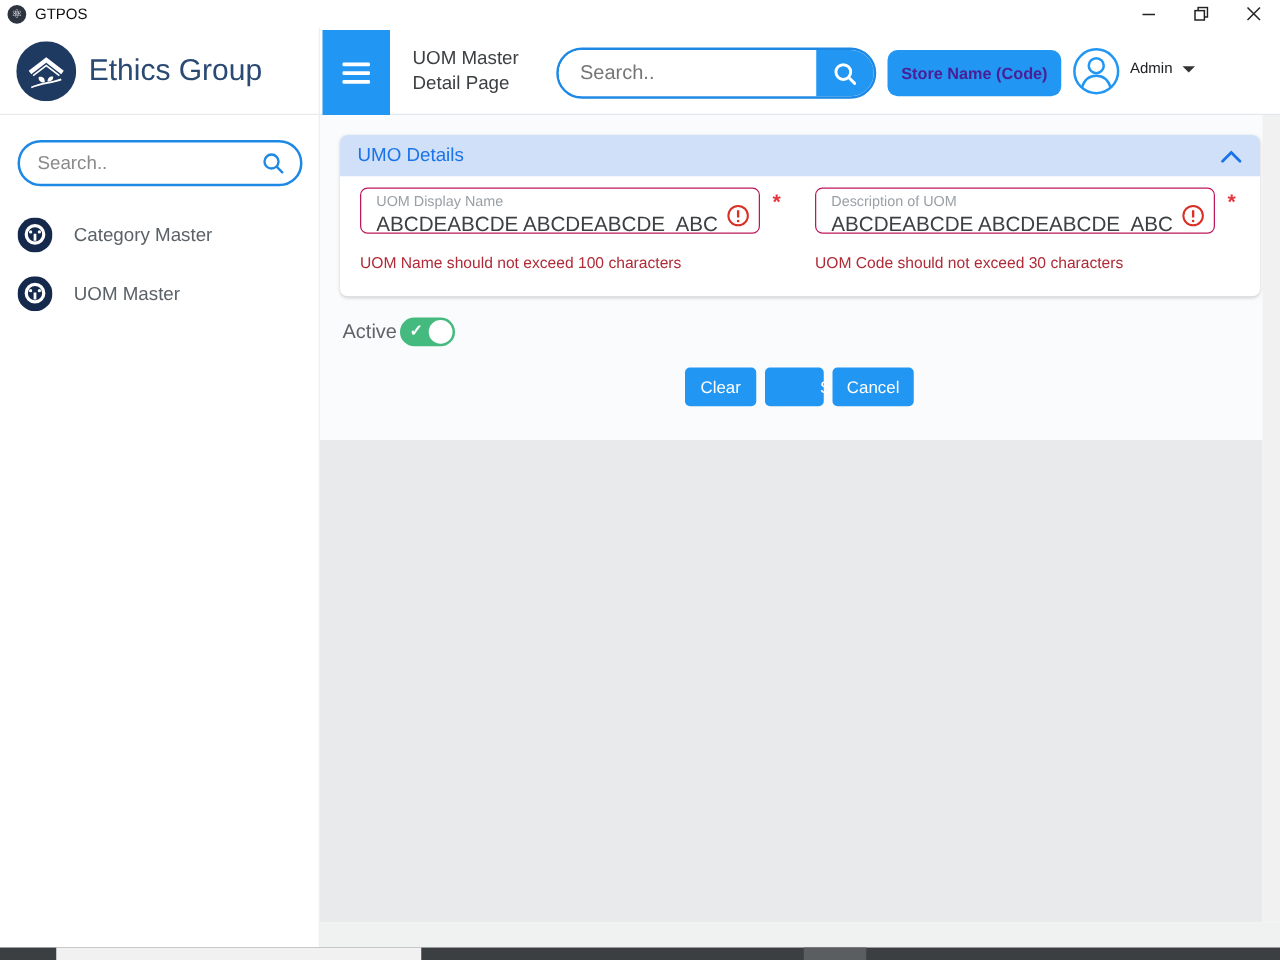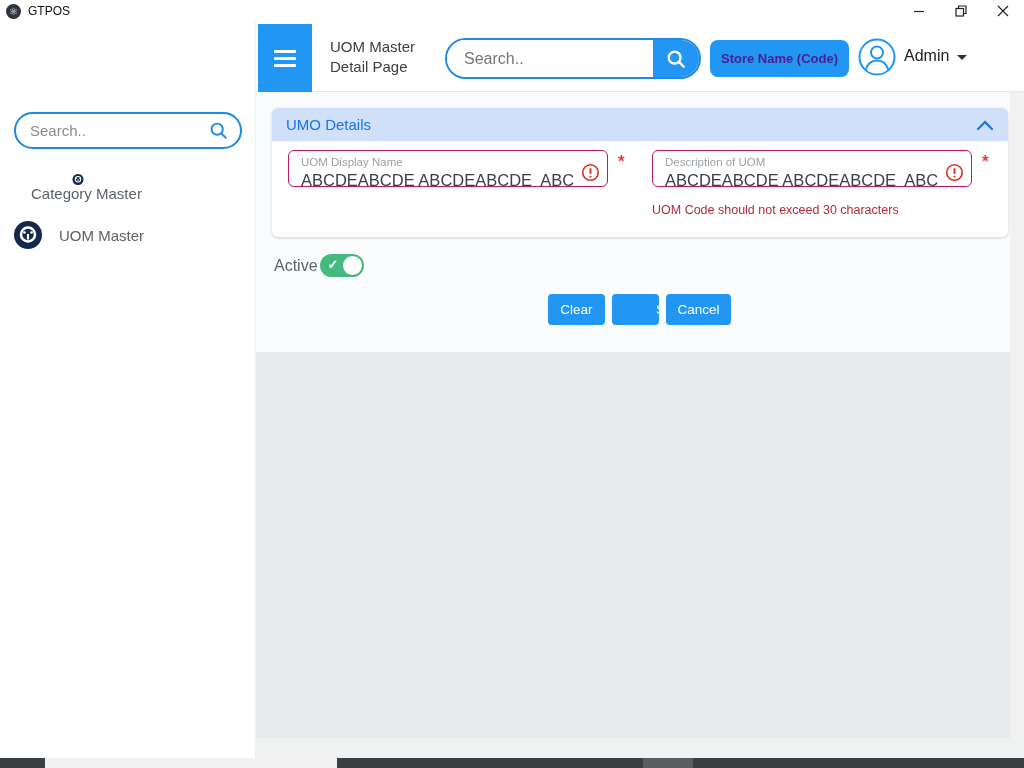--- a/index.html
+++ b/index.html
@@ -44,21 +44,21 @@
     color:#333; font-family:"Liberation Sans", sans-serif; min-width:0; }
   .hdr-search input::placeholder { color:#757575; }
   .hdr-search-btn { width:46px; background:#2196f3; border:none; display:flex;
     align-items:center; justify-content:center; cursor:pointer; }
   .store-btn { position:absolute; left:454px; top:18px; width:139px; height:37px;
     background:#2196f3; border:none; border-radius:8px; color:#4c1d95; font-weight:bold;
     font-size:13px; cursor:pointer; font-family:"Liberation Sans", sans-serif; }
   .avatar { position:absolute; left:602px; top:16px; width:38px; height:38px; cursor:pointer; }
   .user-chip { position:absolute; left:648px; top:25px; display:flex; align-items:center;
     cursor:pointer; }
-  .user-name { font-size:16px; color:#202124; }
+  .user-name { font-size:12px; color:#202124; }
   .caret-down { width:0; height:0; border-left:5px solid transparent; border-right:5px solid transparent;
     border-top:5px solid #333; margin-left:8px; margin-top:2px; }
 
   
   .content-top { position:absolute; left:256px; top:92px; width:754px; height:260px; background:#fafbfc; }
   .content-bottom { position:absolute; left:256px; top:352px; width:754px; height:386px; background:#e9eaeb; }
   .content-footer { position:absolute; left:256px; top:738px; width:768px; height:20px; background:#f0f1f1; }
   .vscroll { position:absolute; left:1010px; top:92px; width:14px; height:646px; background:#f1f1f1; }
 
   
@@ -125,30 +125,41 @@
     </div>
     <div class="win-btn">
       <svg width="12" height="12" viewBox="0 0 12 12">
           <path d="M1 1 L11 11 M11 1 L1 11" stroke="#222" stroke-width="1.2"></path>
         </svg>
     </div>
   </div>
 </div>
 
 <div class="sidebar">
+  <div class="brand-row">
+    <svg width="48" height="48" viewBox="0 0 48 48">
+      <circle cx="24" cy="24" r="24" fill="#1f3a60"></circle>
+      <path d="M11 25 L24 15 L37 25" fill="none" stroke="#fff" stroke-width="3.4"></path>
+      <path d="M13.5 27.5 L24 19.5 L34.5 27.5" fill="none" stroke="#fff" stroke-width="1.3"></path>
+      <path d="M22 33 C19 33 17.5 30.5 18 28.5 C21 28 23 29.5 22.8 32.5 Z" fill="#fff"></path>
+      <path d="M25 32 C25 29.5 27 27.8 29.5 28.2 C29.8 30.8 28 32.3 25.3 32.3 Z" fill="#fff"></path>
+      <path d="M12 37 C20 33.5 28 33.5 36 30.5" fill="none" stroke="#fff" stroke-width="1.4"></path>
+    </svg>
+    <div class="brand-name">Ethics Group</div>
+  </div>
 
   <div class="side-search">
     <input type="text" placeholder="Search.." style="">
     <svg width="19" height="19" viewBox="0 0 22 22" fill="none" stroke="#1e88e5" stroke-width="2.2" stroke-linecap="round">
       <circle cx="9.5" cy="9.5" r="6.5"></circle>
         <line x1="14.5" y1="14.5" x2="19.5" y2="19.5"></line>
     </svg>
   </div>
 
-  <div class="side-item" style="top:152px;flex-direction:column;">
+  <div class="side-item" style="top:152px;">
     <svg width="28" height="28" viewBox="0 0 28 28">
       <circle cx="14" cy="14" r="14" fill="#15294d"></circle>
       <circle cx="14" cy="13.5" r="7" fill="none" stroke="#fff" stroke-width="2.6"></circle>
       <line x1="14" y1="13" x2="14" y2="18.5" stroke="#fff" stroke-width="2.2"></line>
       <circle cx="10.5" cy="11.5" r="1.3" fill="#fff"></circle>
       <circle cx="17.5" cy="11.5" r="1.3" fill="#fff"></circle>
     </svg>
     <span class="mlabel">Category Master</span>
   </div>
 
@@ -224,20 +235,21 @@
         <span class="fvalue">ABCDEABCDE ABCDEABCDE  ABCDEA</span>
         <span class="err-icon">
           <svg width="19" height="19" viewBox="0 0 20 20" fill="none" stroke="#d93025" stroke-width="1.7">
             <circle cx="10" cy="10" r="8.2"></circle>
               <line x1="10" y1="5.5" x2="10" y2="11.5" stroke-width="2"></line>
               <circle cx="10" cy="14.5" r="1.1" fill="#d93025" stroke="none"></circle>
           </svg>
         </span>
       </div>
       <span class="asterisk">*</span>
+      <div class="err-text">UOM Name should not exceed 100 characters</div>
     </div>
 
     <div class="fgroup fg2">
       <div class="input-box">
         <span class="float-label">Description of UOM</span>
         <span class="fvalue">ABCDEABCDE ABCDEABCDE  ABCDEA</span>
         <span class="err-icon">
           <svg width="19" height="19" viewBox="0 0 20 20" fill="none" stroke="#d93025" stroke-width="1.7">
             <circle cx="10" cy="10" r="8.2"></circle>
               <line x1="10" y1="5.5" x2="10" y2="11.5" stroke-width="2"></line>

